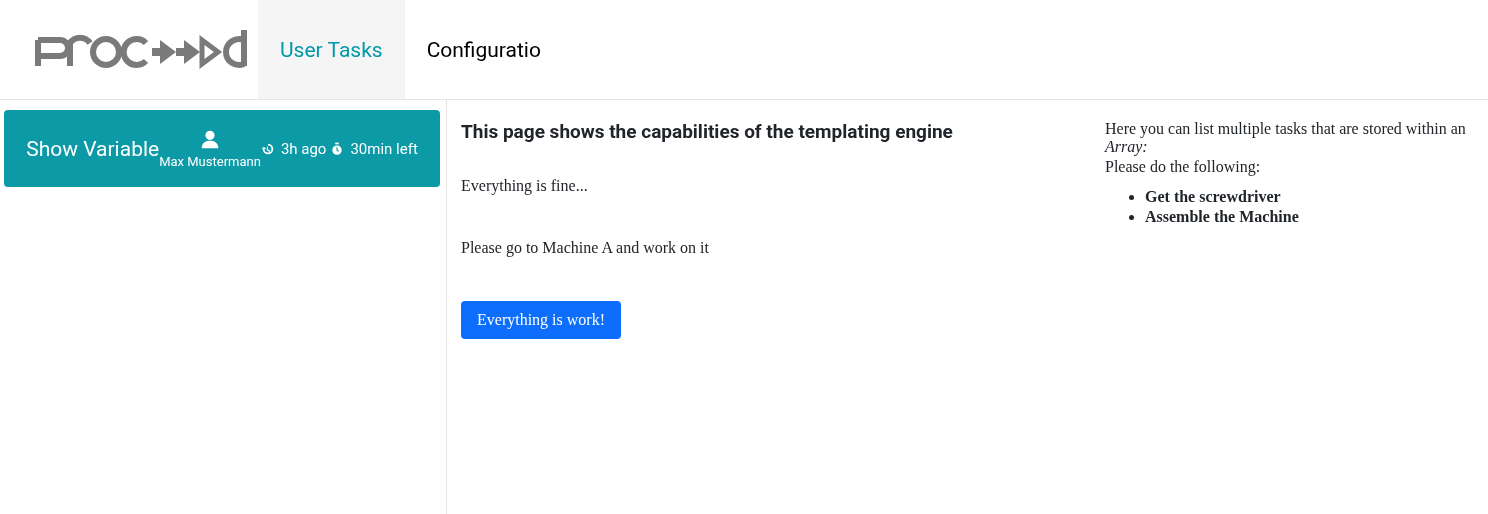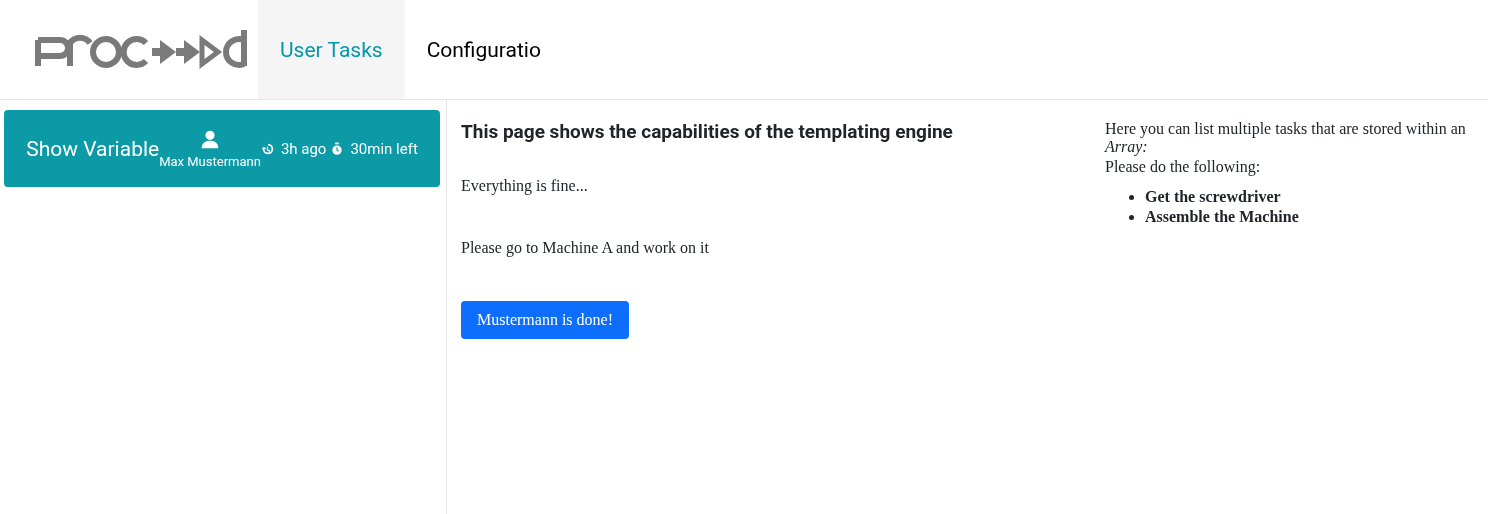--- a/index.html
+++ b/index.html
@@ -212,21 +212,21 @@
         </div>
       </div>
     </div>
   </div>
 
   <div class="content">
     <div class="content-left">
       <h2 class="page-title">This page shows the capabilities of the templating engine</h2>
       <p class="status-text">Everything is fine...</p>
       <p class="instruction">Please go to Machine A and work on it</p>
-      <button class="done-button">Mustermann is done!</button>
+      <button class="done-button">Everything is work!</button>
     </div>
     <div class="content-right">
       <p>
         <span>Here you can list multiple tasks that are stored within an </span><em>Array:</em>
       </p>
       <p>Please do the following:</p>
       <ul>
         <li>Get the screwdriver</li>
         <li>Assemble the Machine</li>
       </ul>

